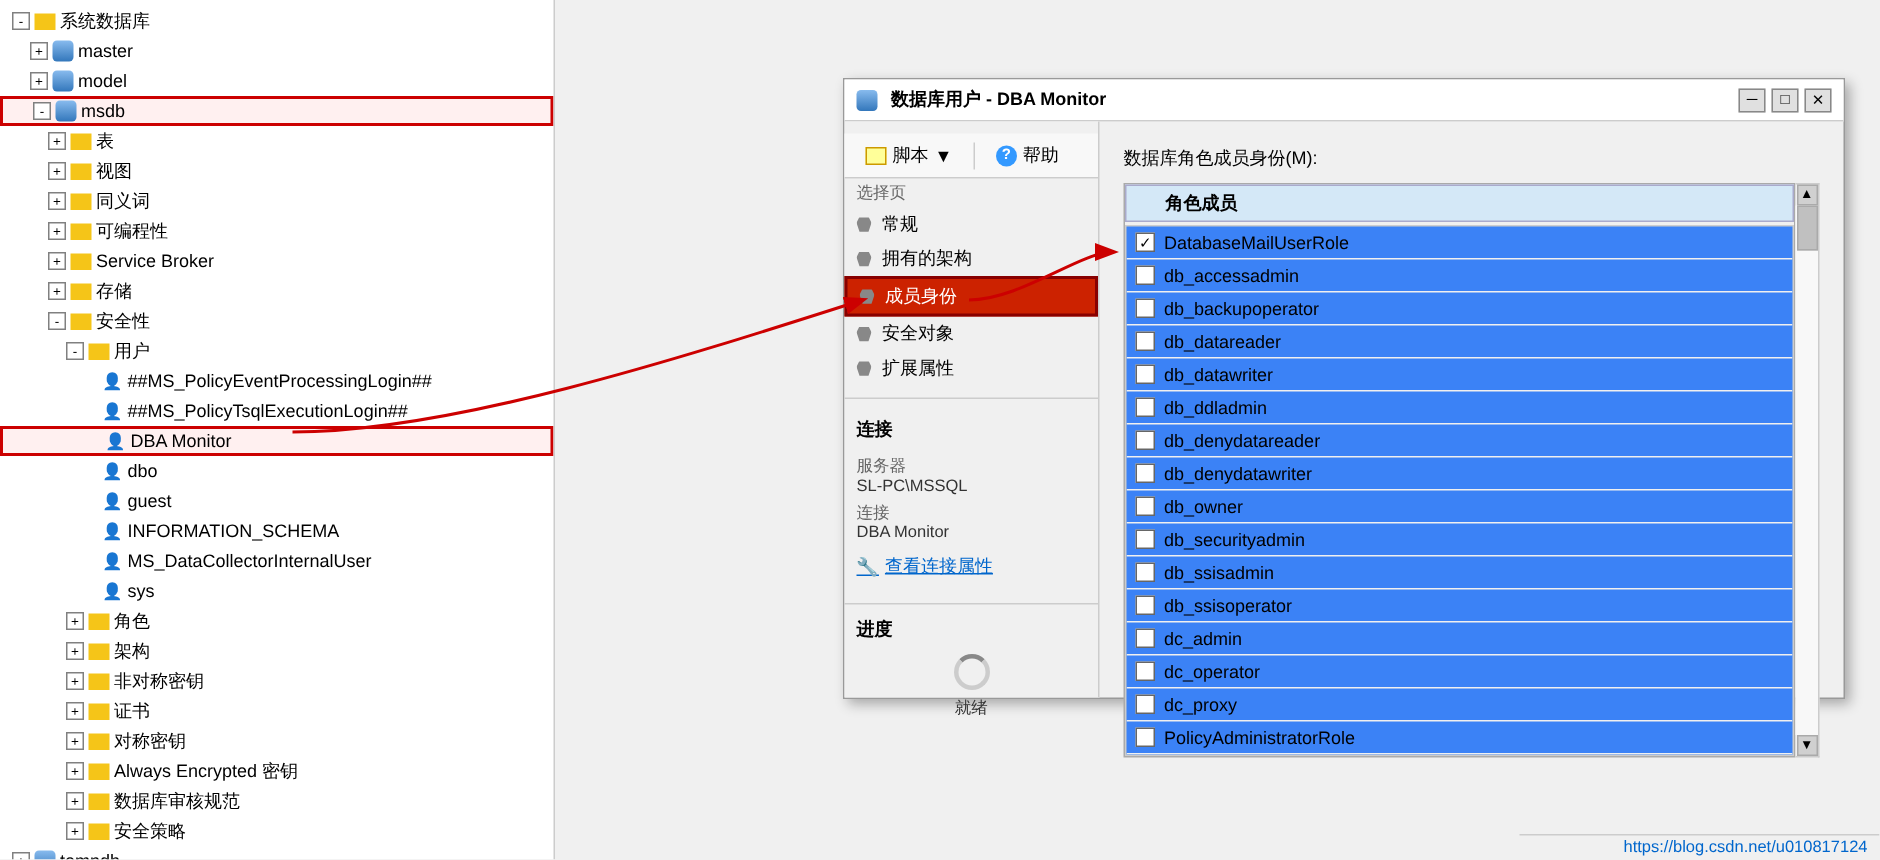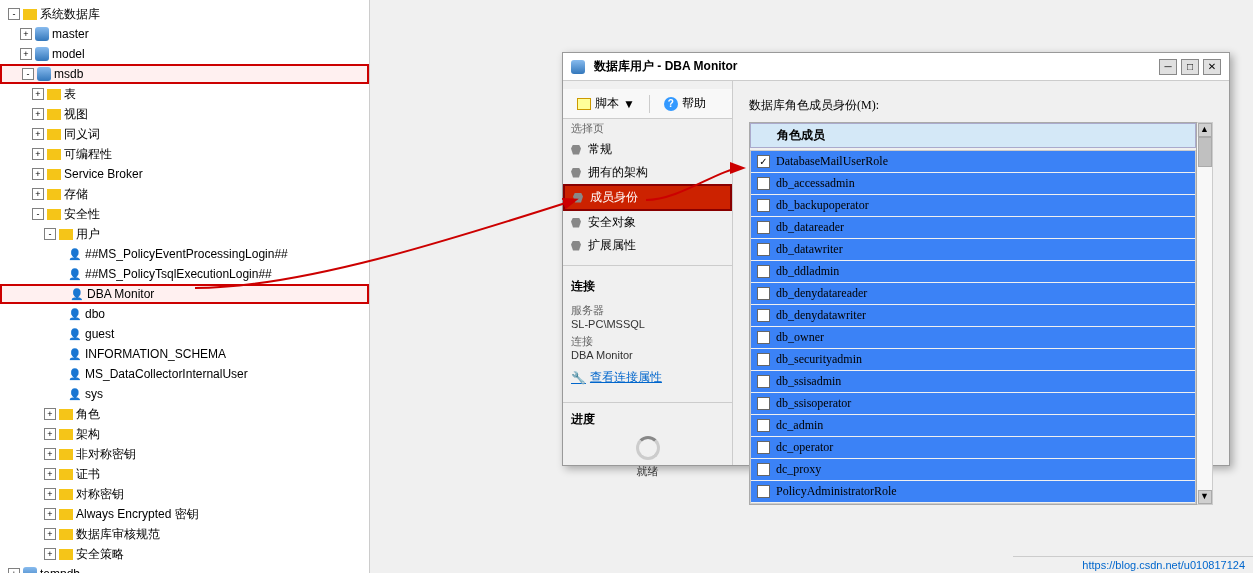--- a/index.html
+++ b/index.html
@@ -206,21 +206,20 @@
       color: #333;
       margin-top: 4px;
     }
 
     
     .modal-main {
       flex: 1;
       padding: 8px;
       display: flex;
       flex-direction: column;
-      font-family: Liberation Serif, serif;
     }
 
     
     .modal-toolbar {
       display: flex;
       gap: 8px;
       align-items: center;
       padding: 4px 8px;
       border-bottom: 1px solid #ccc;
       background: #f8f8f8;

